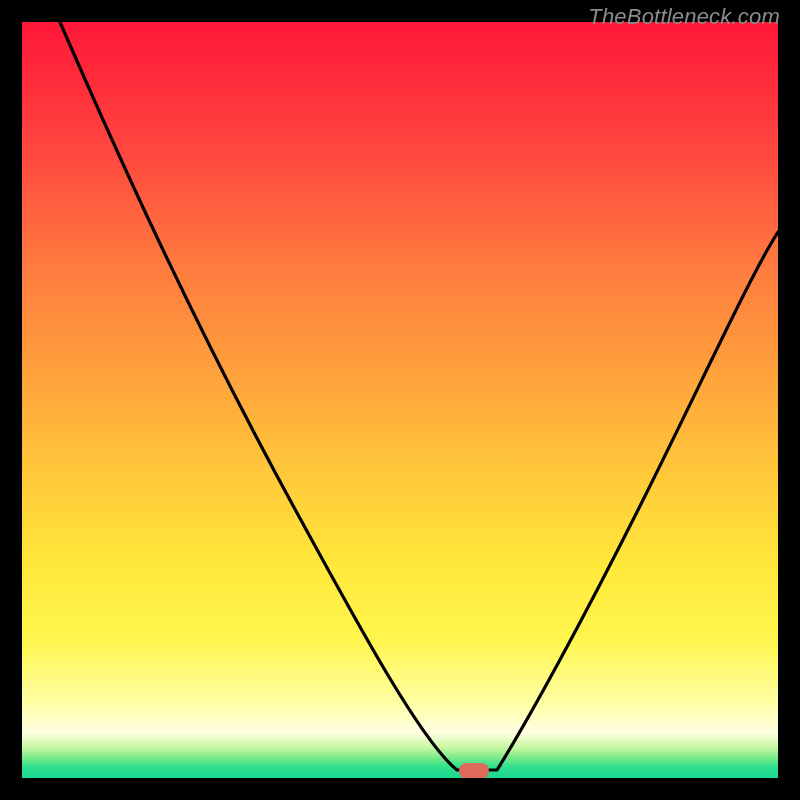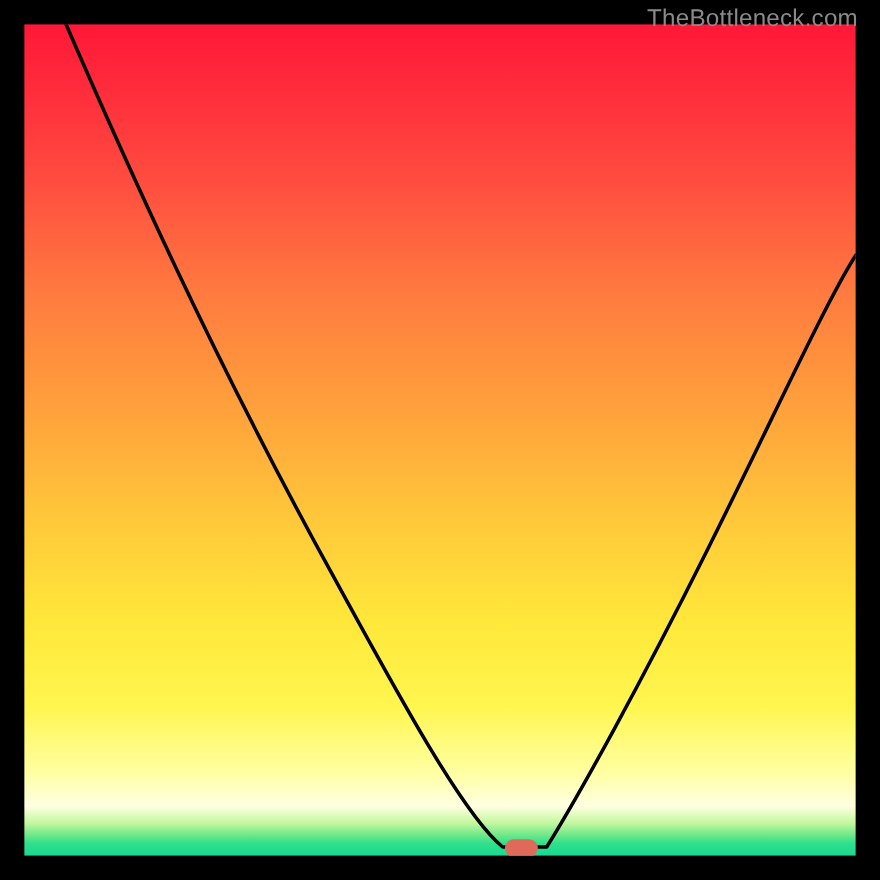--- a/index.html
+++ b/index.html
@@ -11,20 +11,21 @@
     overflow: hidden;
     font-family: Arial, Helvetica, sans-serif;
   }
   .frame {
     position: absolute;
     left: 0;
     top: 0;
     width: 792px;
     height: 800px;
     background: #000;
+    font-style: italic;
   }
   .watermark {
     position: absolute;
     top: 4px;
     right: 12px;
     color: #8a8a8a;
     font-size: 22px;
     font-weight: 500;
     letter-spacing: 0.2px;
     z-index: 5;

